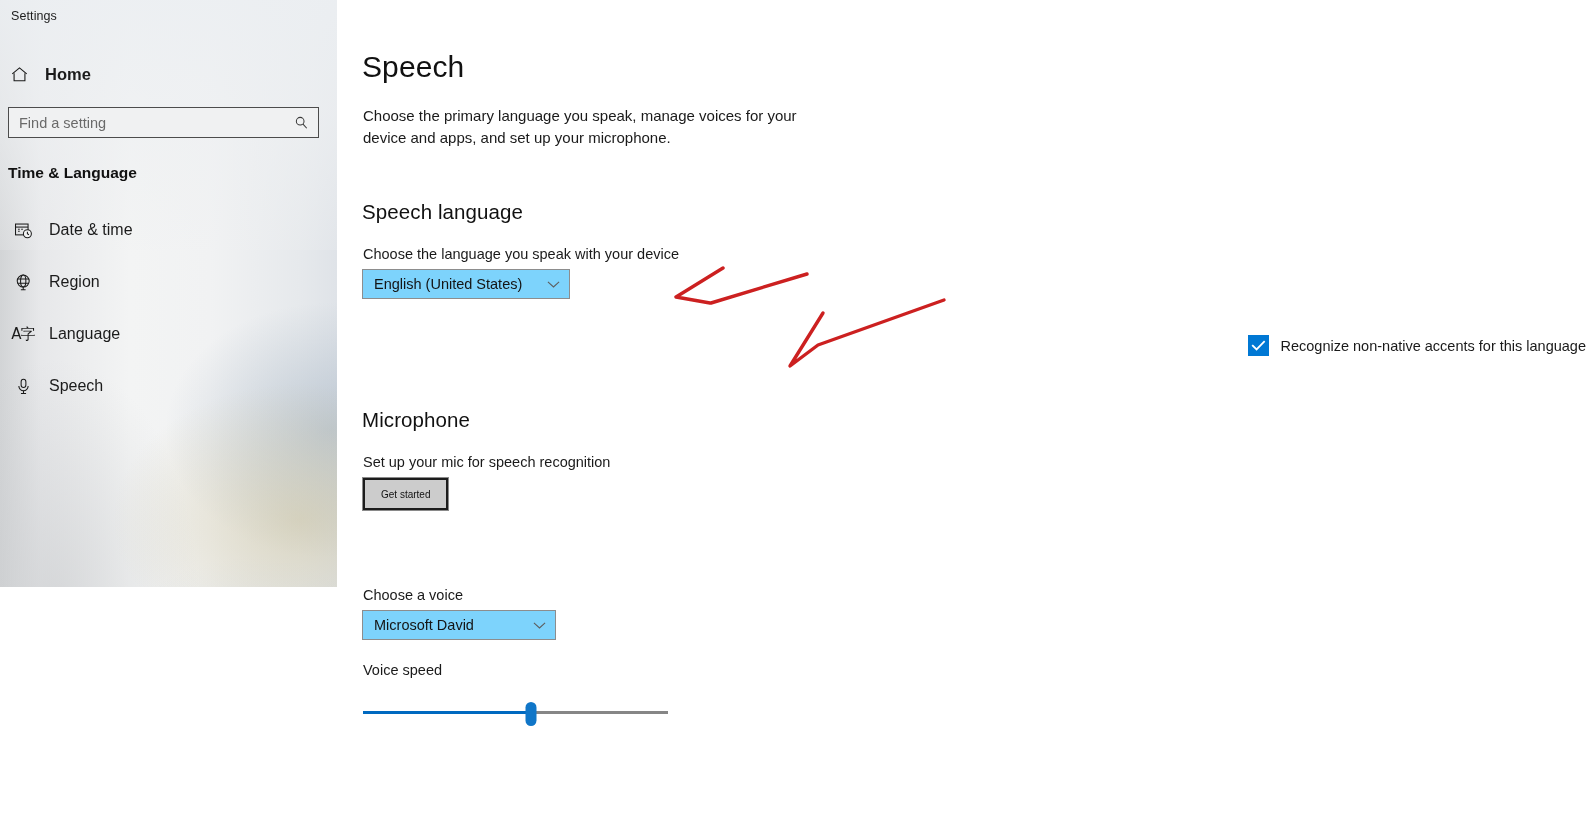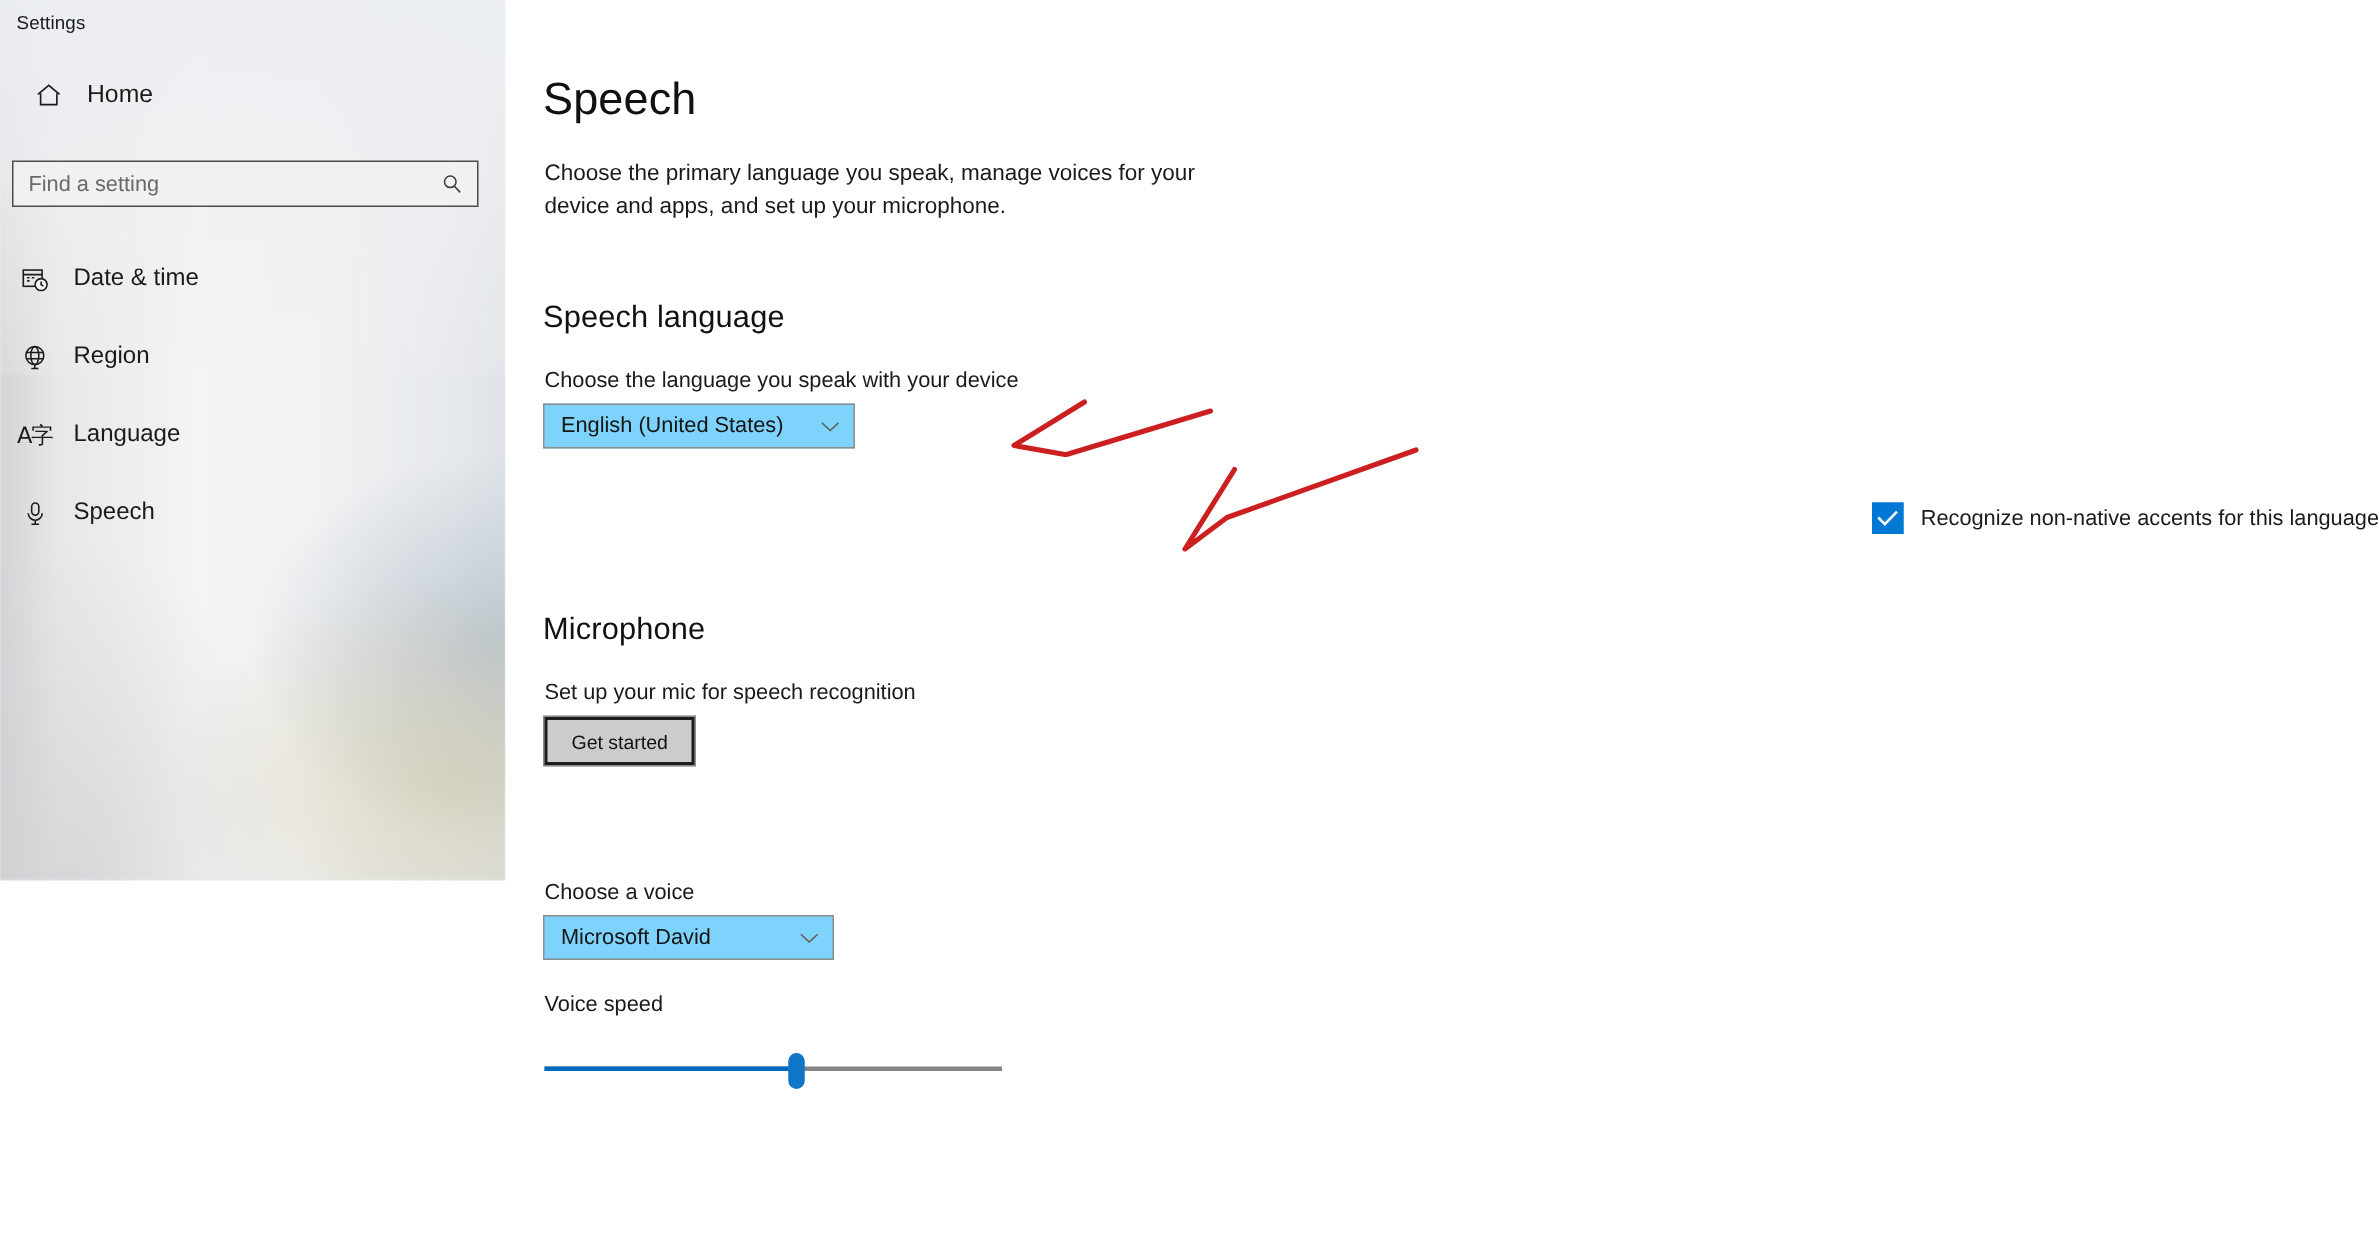--- a/index.html
+++ b/index.html
@@ -66,26 +66,27 @@
     box-sizing: border-box;
   }
   .titlebar-text {
     font-size: 12.5px;
     color: #1c1c1c;
     letter-spacing: 0.1px;
   }
 
   .nav-home {
     display: flex;
-    align-items: flex-start;
+    align-items: center;
     height: 40px;
     margin-top: 24px;
-    padding-left: 17px;
+    padding-left: 4px;
     box-sizing: border-box;
     cursor: default;
+    font-weight: bold;
   }
   .nav-home .nav-icon {
     width: 30px;
     display: flex;
     align-items: center;
     justify-content: center;
     color: #1b1b1b;
   }
   .nav-home .nav-label {
     margin-left: 11px;
@@ -267,21 +268,21 @@
     align-items: center;
     justify-content: center;
     height: 34px;
     padding: 0 18px;
     box-sizing: border-box;
     background: #cccccc;
     border: 1px solid #8a8a8a;
     outline: 2px solid #1c1c1c;
     outline-offset: -3px;
     font-family: "Liberation Sans", sans-serif;
-    font-size: 13px;
+    font-size: 10px;
     color: #121212;
     cursor: default;
   }
 
   .slider {
     position: relative;
     margin-top: 24px;
     margin-left: 1px;
     width: 305px;
     height: 22px;
@@ -351,20 +352,21 @@
       <div class="search-wrap">
         <input class="search-input" type="text" placeholder="Find a setting" style="">
         <span class="search-icon">
           <svg width="15" height="15" viewBox="0 0 16 16" fill="none" stroke="currentColor" stroke-width="1.1">
             <circle cx="6.6" cy="6.1" r="4.1"></circle>
             <path d="M9.6 9.2 L13.6 13.6"></path>
           </svg>
         </span>
       </div>
 
+      <div class="category-title">Time &amp; Language</div>
 
       <div class="nav-list">
 
         <div class="nav-item">
           <span class="nav-icon">
             <svg width="19" height="19" viewBox="0 0 20 20" fill="none" stroke="currentColor" stroke-width="1.1">
               <rect x="1.6" y="3.2" width="13.2" height="11.4"></rect>
               <path d="M1.6 6.4 H14.8"></path>
               <path d="M4.3 8.6 H6.0 M7.6 8.6 H9.3 M4.3 10.8 H6.0"></path>
               <circle cx="14.1" cy="13.4" r="4.2" fill="#f2f3f4"></circle>

